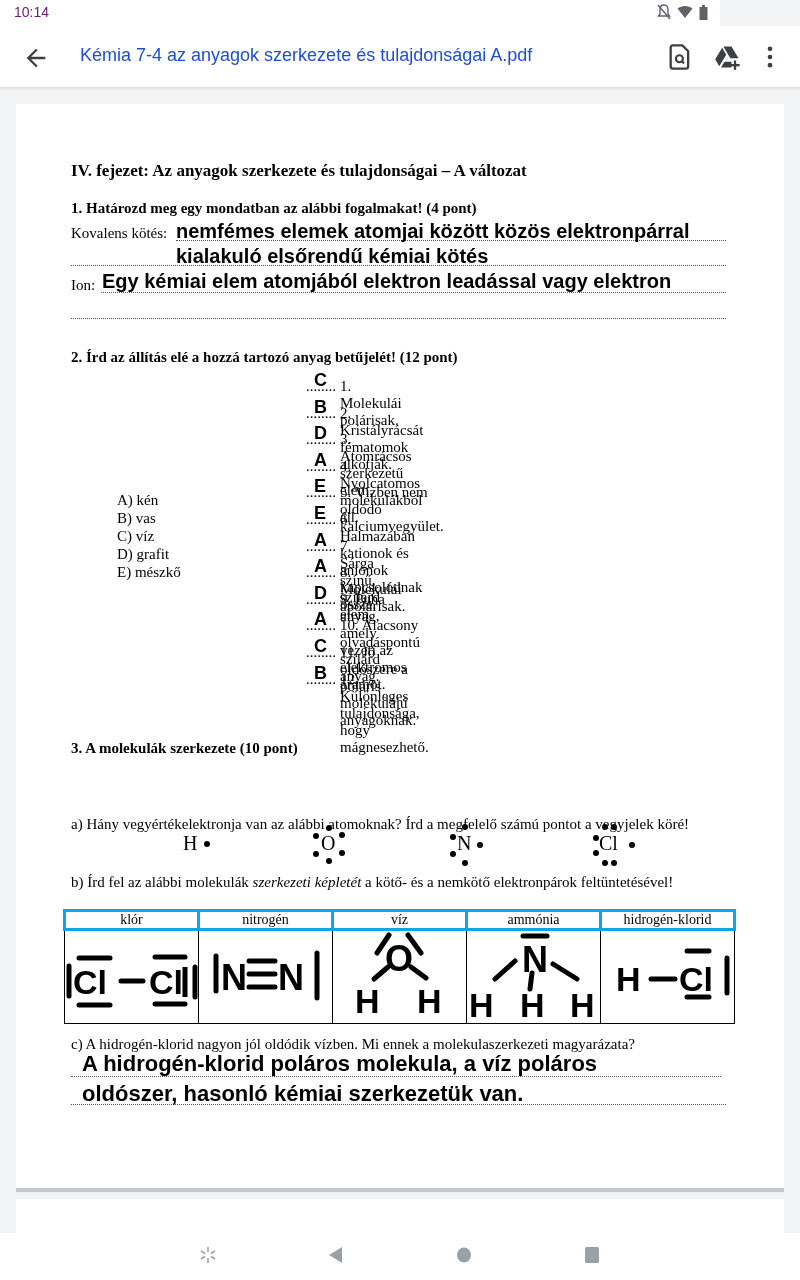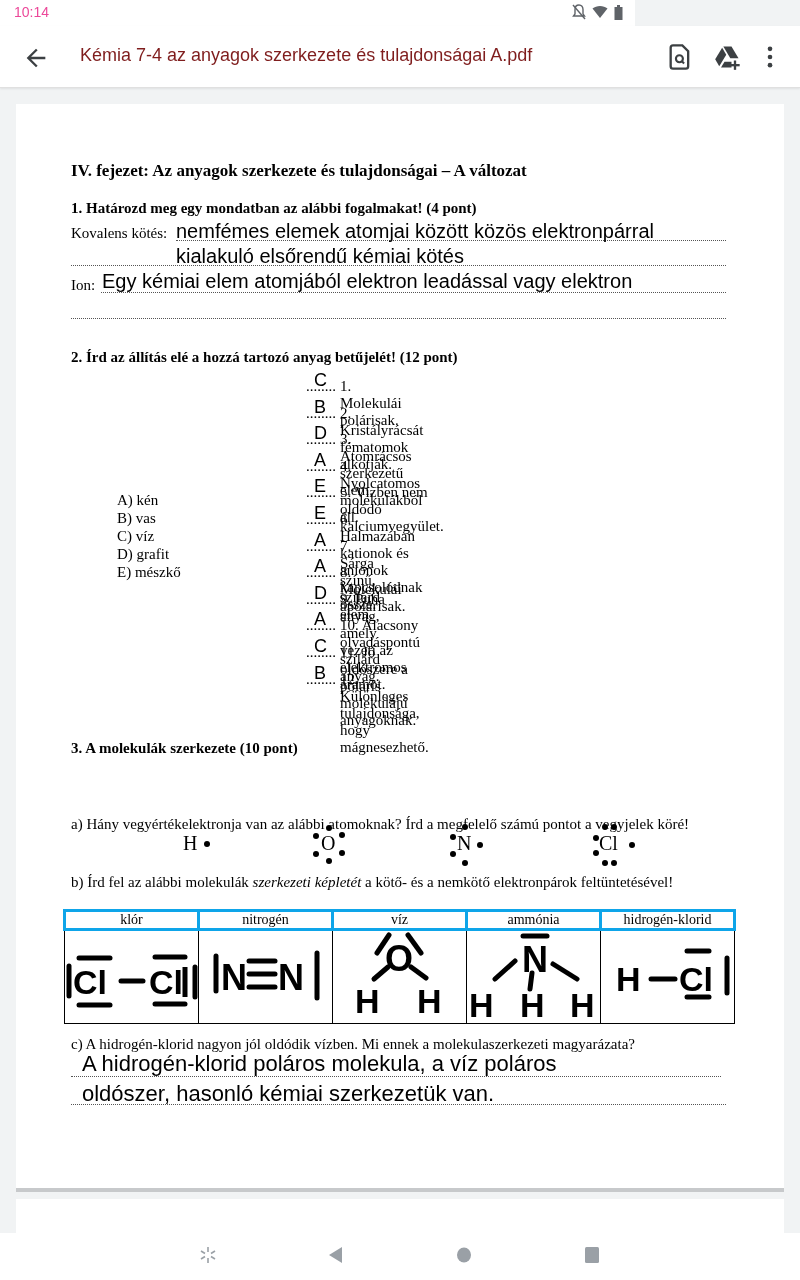--- a/index.html
+++ b/index.html
@@ -1,30 +1,30 @@
 <!DOCTYPE html>
 <html><head>
 <meta charset="utf-8">
 <style>
   * { box-sizing: border-box; margin: 0; padding: 0; }
   html, body { width: 800px; height: 1280px; overflow: hidden; background: #f1f3f4; font-family: "Liberation Sans", sans-serif; }
-  .statusbar { position: absolute; top: 0; left: 0; width: 635px; height: 26px; background: #fff; color: #ec4899; font-size: 14px; }
+  .statusbar { position: absolute; top: 0; left: 0; width: 720px; height: 26px; background: #fff; color: #701a75; font-size: 14px; }
   .statusbar .time { position: absolute; left: 14px; top: 4px; }
   .statusbar .icons { position: absolute; right: 12px; top: 4px; display: flex; gap: 6px; align-items: center; }
   .appbar { position: absolute; top: 26px; left: 0; width: 800px; height: 62px; background: #fff; border-bottom: 1px solid #e0e0e0; box-shadow: 0 1px 2px rgba(0,0,0,0.08); }
   .appbar .back { position: absolute; left: 22px; top: 18px; width: 28px; height: 28px; cursor: pointer; }
-  .appbar .title { position: absolute; left: 80px; top: 19px; font-size: 18px; color: #7f1d1d; white-space: nowrap; }
+  .appbar .title { position: absolute; left: 80px; top: 19px; font-size: 18px; color: #1d4ed8; white-space: nowrap; }
   .appbar .act { position: absolute; top: 17px; width: 28px; height: 28px; cursor: pointer; }
   .page { position: absolute; left: 16px; top: 104px; width: 768px; height: 1086px; background: #fff; }
   .page-sep { position: absolute; left: 16px; top: 1188px; width: 768px; height: 4px; background: #c7c9cb; }
   .page2 { position: absolute; left: 16px; top: 1199px; width: 768px; height: 34px; background: #fff; }
   .navbar { position: absolute; left: 0; top: 1233px; width: 800px; height: 47px; background: #fff; }
   .nav-btn { position: absolute; top: 12px; cursor: pointer; }
   .serif { font-family: Liberation Serif, serif; color: #000; }
-  .hand { font-family: "Liberation Sans", sans-serif; font-weight: normal; color: #000; }
+  .hand { font-family: "Liberation Sans", sans-serif; font-weight: bold; color: #000; }
   .abs { position: absolute; white-space: nowrap; }
   .dots { position: absolute; border-bottom: 1.5px dotted #555; height: 0; }
   .qrow { position: absolute; left: 290px; font-size: 15px; }
   .qrow .ans { position: absolute; left: 8px; top: -8px; font-size: 18px; }
   .qrow .lead { position: absolute; left: 0px; top: 0; color: #000; letter-spacing: 0; }
   .qrow .txt { position: absolute; left: 34px; top: 0; }
   table.mol { position: absolute; left: 47px; top: 805px; width: 669px; border-collapse: collapse; }
   table.mol th { font-weight: normal; font-family: "Liberation Serif", serif; font-size: 14px; border: 3px solid #0ea5e9; height: 19px; padding: 0; }
   table.mol td { border: 1px solid #000; height: 89px; padding: 0; position: relative; }
 </style>

